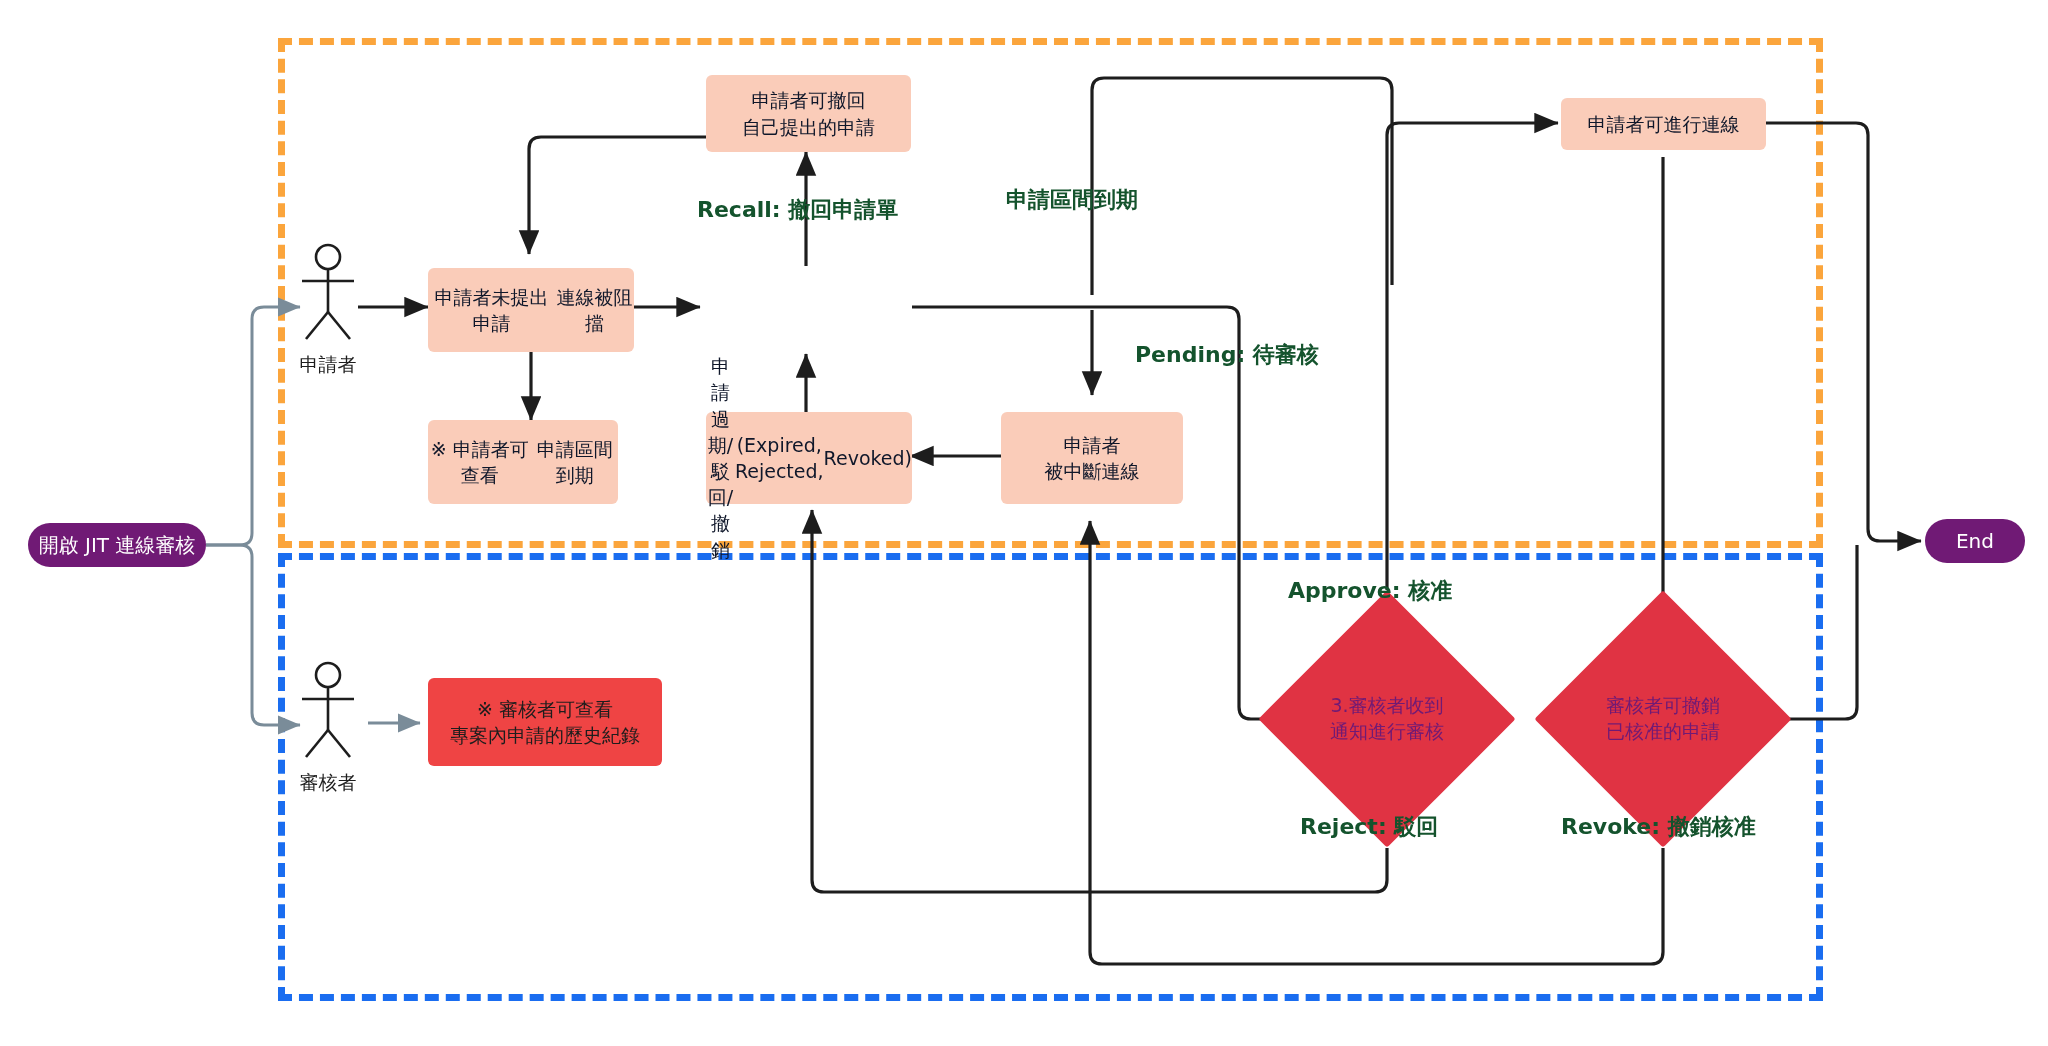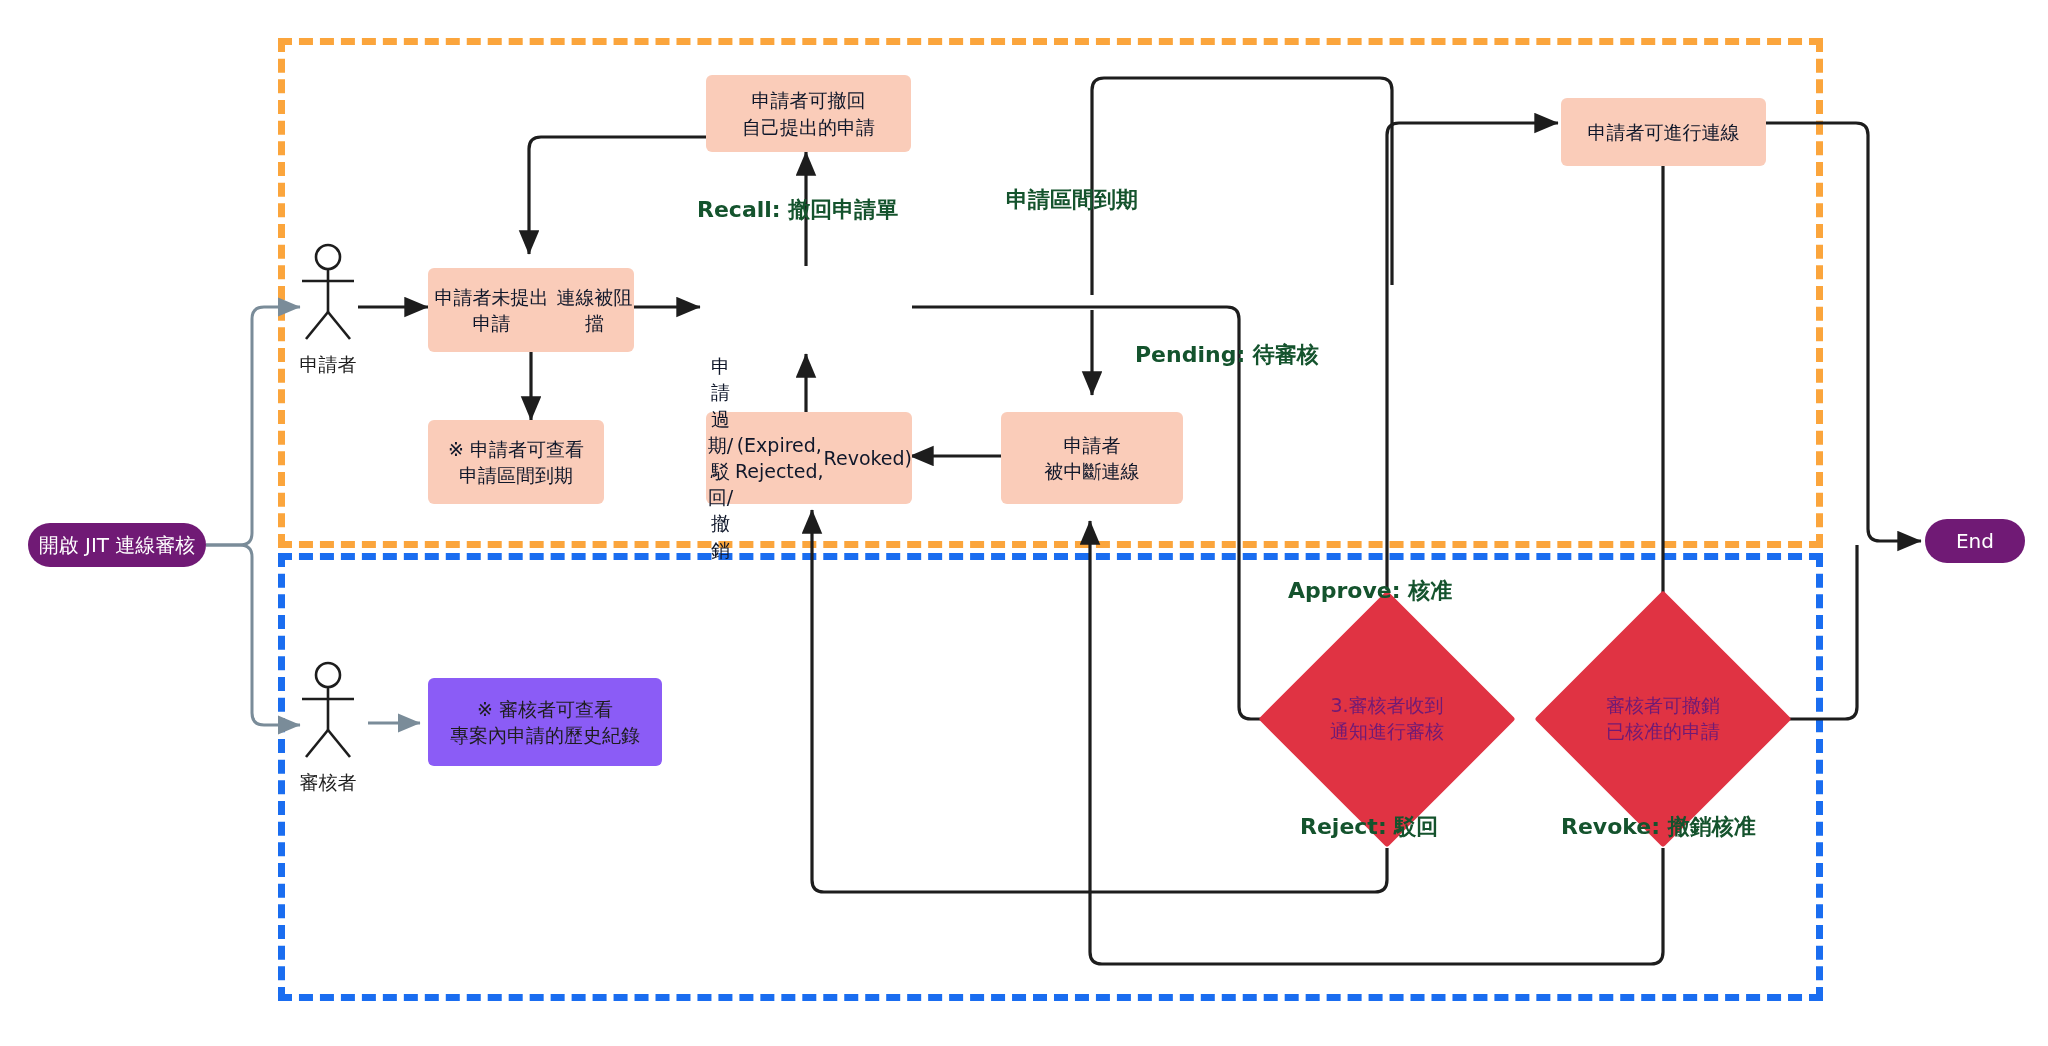--- a/index.html
+++ b/index.html
@@ -9,21 +9,21 @@
   svg.edges{position:absolute;left:0;top:0;width:2048px;height:1046px;pointer-events:none;}
 
   .lane{position:absolute;box-sizing:border-box;background:transparent;}
   .lane-applicant{border:7px dashed #FBA53C;}
   .lane-reviewer{border:7px dashed #1A6DF0;}
 
   .node{position:absolute;box-sizing:border-box;display:flex;align-items:center;
         justify-content:center;text-align:center;}
 
   .proc{background:#FACCB9;border-radius:6px;color:#0f172a;font-size:19px;line-height:1.38;}
-  .info{background:#8b5cf6;border-radius:6px;color:#1d1d1d;font-size:19px;line-height:1.38;}
+  .info{background:#ef4444;border-radius:6px;color:#1d1d1d;font-size:19px;line-height:1.38;}
   .pill{background:#701a75;color:#ffffff;border-radius:999px;font-size:20px;}
   .diamond-wrap{position:absolute;}
   .diamond-shape{position:absolute;left:0;top:0;width:100%;height:100%;
       background:#E03343;transform:rotate(45deg);border-radius:3px;}
   .diamond-label{position:absolute;left:0;top:0;width:100%;height:100%;
       display:flex;align-items:center;justify-content:center;text-align:center;
       color:#701a75;font-size:19px;line-height:1.36;z-index:2;}
 
   .edge-label{position:absolute;font-weight:bold;font-size:22px;color:#14532d;white-space:nowrap;}
 
@@ -120,37 +120,37 @@
     <div>申請者可撤回</div>
     <div>自己提出的申請</div>
   </div>
 
   <div class="node proc" style="left:428px;top:268px;width:206px;height:84px;flex-direction:row;">
     <div>申請者未提出申請</div>
     <div>連線被阻擋</div>
   </div>
 
 
-  <div class="node proc" style="left:428px;top:420px;width:176px;height:84px;flex-direction:column;">
+  <div class="node proc" style="left:428px;top:420px;width:190px;height:84px;flex-direction:row;">
     <div>※ 申請者可查看</div>
     <div>申請區間到期</div>
   </div>
 
   <div class="node proc" style="left:706px;top:412px;width:206px;height:92px;flex-direction:row;">
     <div>申請過期/駁回/撤銷</div>
     <div>(Expired, Rejected,</div>
     <div>Revoked)</div>
   </div>
 
   <div class="node proc" style="left:1001px;top:412px;width:182px;height:92px;flex-direction:column;">
     <div>申請者</div>
     <div>被中斷連線</div>
   </div>
 
-  <div class="node proc" style="left:1561px;top:98px;width:205px;height:68px;">申請者可進行連線</div>
+  <div class="node proc" style="left:1561px;top:98px;width:205px;height:52px;">申請者可進行連線</div>
 
   <div class="node info" style="left:428px;top:678px;width:234px;height:88px;flex-direction:column;">
     <div>※ 審核者可查看</div>
     <div>專案內申請的歷史紀錄</div>
   </div>
 
   <div class="diamond-wrap" style="left:1296px;top:628px;width:182px;height:182px;">
     <div class="diamond-shape"></div>
     <div class="diamond-label">
       <div>

